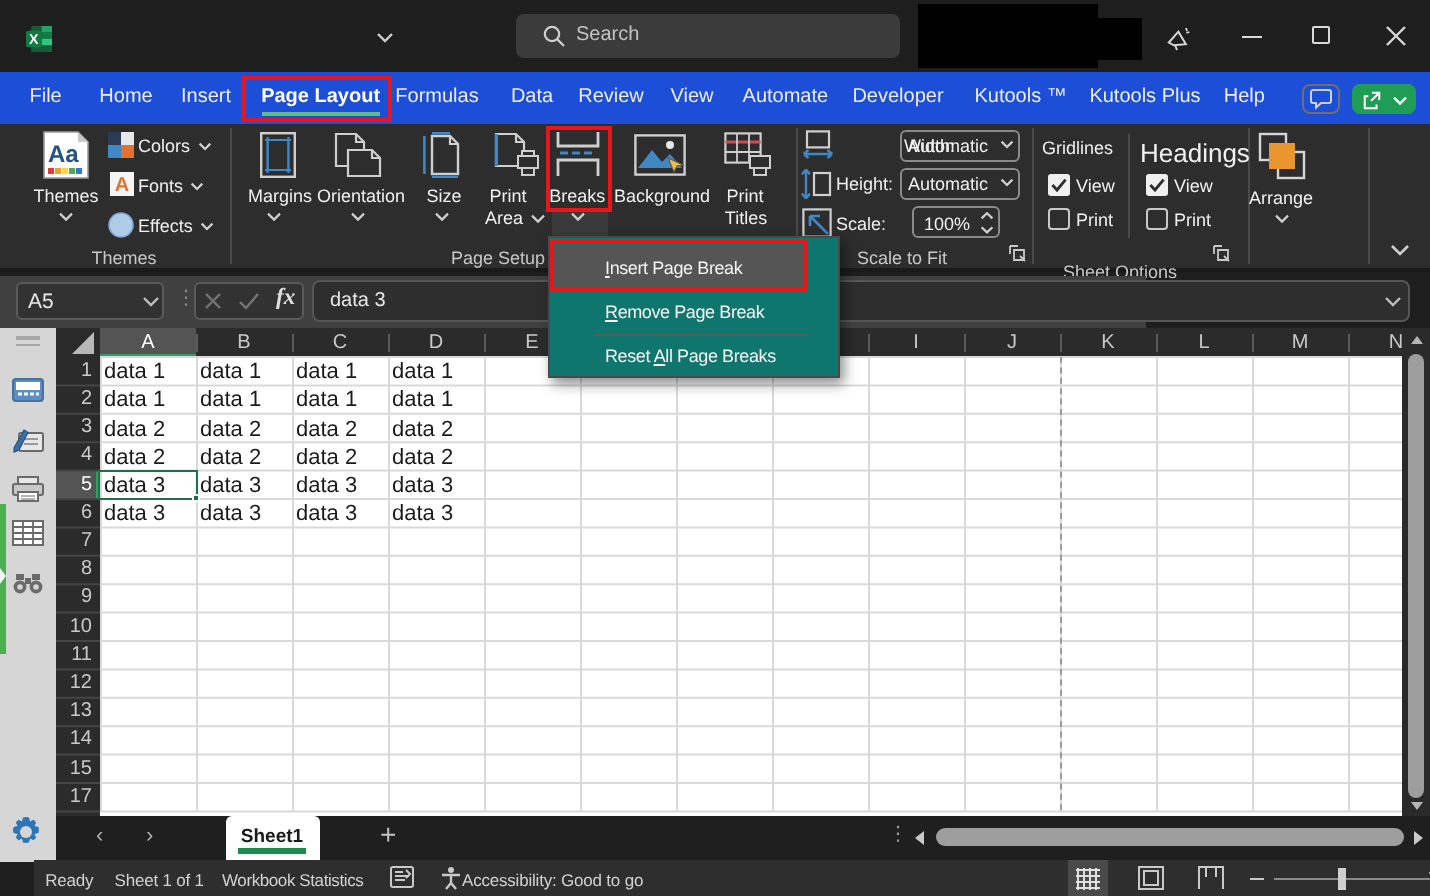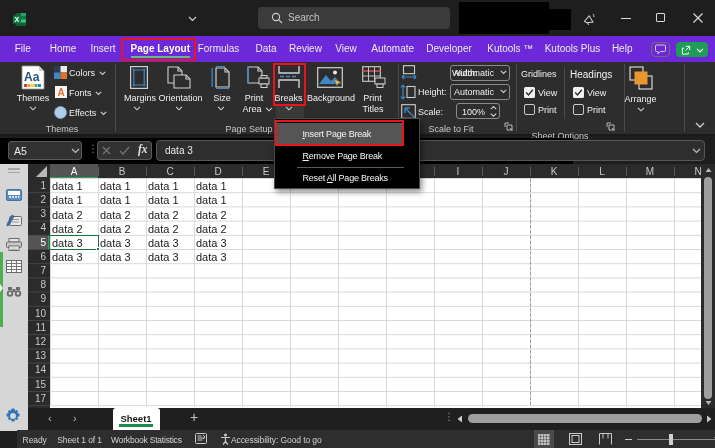--- a/index.html
+++ b/index.html
@@ -43,21 +43,21 @@
     <path d="M11 2 l0.5 1.5 M12.7 4 l-1.5 0.4" stroke="#d6d6d6" stroke-width="0.9"></path>
   </svg>
 
   <div class="ab" style="left:621px;top:18px;width:10px;height:1.4px;background:#d9d9d9;"></div>
   <div class="ab" style="left:656px;top:13px;width:9px;height:9px;border:1.3px solid #d9d9d9;border-radius:1px;"></div>
   <svg class="ab" style="left:693px;top:13px;" width="10" height="10" viewBox="0 0 10 10">
         <path d="M0.5 0.5 L9.5 9.5 M9.5 0.5 L0.5 9.5" stroke="#d9d9d9" stroke-width="1.2"></path>
       </svg>
 </div>
 
-<div class="ab" id="menubar" style="left:0;top:36px;width:715px;height:26px;background:#6d28d9;">
+<div class="ab" id="menubar" style="left:0;top:36px;width:715px;height:26px;background:#1d4ed8;">
   <div class="tx" style="left:22.8px;top:7px;font-size:10px;color:#ececec;transform:translateX(-50%);">File</div>
   <div class="tx" style="left:63px;top:7px;font-size:10px;color:#ececec;transform:translateX(-50%);">Home</div>
   <div class="tx" style="left:103px;top:7px;font-size:10px;color:#ececec;transform:translateX(-50%);">Insert</div>
   <div class="tx" style="left:160.3px;top:7px;font-size:10px;font-weight:bold;color:#ffffff;transform:translateX(-50%);">Page Layout</div>
   <div class="ab" style="left:131px;top:20.3px;width:59px;height:2.2px;background:#5ebd8a;"></div>
   <div class="tx" style="left:218.5px;top:7px;font-size:10px;color:#ececec;transform:translateX(-50%);">Formulas</div>
   <div class="tx" style="left:266px;top:7px;font-size:10px;color:#ececec;transform:translateX(-50%);">Data</div>
   <div class="tx" style="left:305.5px;top:7px;font-size:10px;color:#ececec;transform:translateX(-50%);">Review</div>
   <div class="tx" style="left:346px;top:7px;font-size:10px;color:#ececec;transform:translateX(-50%);">View</div>
   <div class="tx" style="left:392.7px;top:7px;font-size:10px;color:#ececec;transform:translateX(-50%);">Automate</div>
@@ -242,21 +242,21 @@
   <svg class="ab" style="left:490px;top:50.5px;" width="7" height="4" viewBox="0 0 7 4">
         <path d="M0.8 0.6 L3.5 3.2 L6.2 0.6" stroke="#d0d0d0" stroke-width="1.1" fill="none"></path>
       </svg>
   <div class="tx" style="left:451px;top:61.5px;font-size:9px;color:#c8c8c8;transform:translateX(-50%);">Scale to Fit</div>
   <svg class="ab" style="left:504px;top:60px;" width="9" height="9" viewBox="0 0 9 9">
         <path d="M1 1 h4 M1 1 v4 M3 3 h5 v5 h-5 Z M6 6 l2.5 2.5" stroke="#c8c8c8" stroke-width="0.9" fill="none"></path>
       </svg>
 
   <div class="ab" style="left:564px;top:5px;width:1px;height:52px;background:#4a4a4a;"></div>
   <div class="tx" style="left:521px;top:7px;font-size:9px;color:#f0f0f0;">Gridlines</div>
-  <div class="tx" style="left:570px;top:7px;font-size:10px;color:#f0f0f0;">Headings</div>
+  <div class="tx" style="left:570px;top:7px;font-size:13px;color:#f0f0f0;">Headings</div>
   <svg class="ab" style="left:524px;top:25px;" width="11" height="11" viewBox="0 0 11 11">
         <rect x="0" y="0" width="11" height="11" rx="1.5" fill="#f0f0f0"></rect>
         <path d="M2.2 5.5 L4.5 8 L8.8 2.8" stroke="#2d2d2d" stroke-width="1.4" fill="none"></path>
       </svg>
   <div class="tx" style="left:538px;top:26px;font-size:9px;color:#f0f0f0;">View</div>
   <svg class="ab" style="left:524px;top:42px;" width="11" height="11" viewBox="0 0 11 11">
         <rect x="0.5" y="0.5" width="10" height="10" rx="1.5" fill="none" stroke="#c9c9c9"></rect>
       </svg>
   <div class="tx" style="left:538px;top:43px;font-size:9px;color:#f0f0f0;">Print</div>
   <svg class="ab" style="left:573px;top:25px;" width="11" height="11" viewBox="0 0 11 11">
@@ -281,21 +281,21 @@
   <div class="tx" style="left:640.5px;top:32px;font-size:9px;color:#f0f0f0;transform:translateX(-50%);">Arrange</div>
   <svg class="ab" style="left:637px;top:45px;" width="8" height="5" viewBox="0 0 8 5">
         <path d="M1 0.8 L4 3.8 L7 0.8" stroke="#d0d0d0" stroke-width="1.1" fill="none"></path>
       </svg>
 
   <svg class="ab" style="left:695px;top:60px;" width="10" height="6" viewBox="0 0 10 6">
         <path d="M1 1 L5 5 L9 1" stroke="#d0d0d0" stroke-width="1.3" fill="none"></path>
       </svg>
 </div>
 
-<div class="ab" id="fbar" style="left:0;top:138px;width:573px;height:26px;background:#000000;">
+<div class="ab" id="fbar" style="left:0;top:138px;width:573px;height:26px;background:#404040;">
   <div class="ab" style="left:8px;top:3px;width:74px;height:19px;background:#323232;border:1px solid #5a5a5a;border-radius:3px;"></div>
   <div class="tx" style="left:14px;top:7px;font-size:10.5px;color:#e8e8e8;">A5</div>
   <svg class="ab" style="left:71px;top:10px;" width="9" height="6" viewBox="0 0 9 6">
         <path d="M1 1 L4.5 4.5 L8 1" stroke="#c0c0c0" stroke-width="1.2" fill="none"></path>
       </svg>
   <div class="tx" style="left:88px;top:5px;font-size:10px;color:#8a8a8a;letter-spacing:0;">⋮</div>
   <div class="ab" style="left:97px;top:3px;width:55px;height:19px;background:#323232;border:1px solid #5a5a5a;border-radius:3px;"></div>
   <svg class="ab" style="left:102px;top:8px;" width="9" height="9" viewBox="0 0 9 9">
         <path d="M1 1 L8 8 M8 1 L1 8" stroke="#757575" stroke-width="1.2"></path>
       </svg>
@@ -488,21 +488,21 @@
 <div class="ab" id="vscroll" style="left:701px;top:164px;width:14px;height:244px;background:#2a2a2a;">
   <svg class="ab" style="left:3.5px;top:3px;" width="7" height="6" viewBox="0 0 7 6">
         <path d="M0.5 5 L3.5 1 L6.5 5 Z" fill="#b5b5b5"></path>
       </svg>
   <div class="ab" style="left:3px;top:13px;width:8px;height:222px;background:#9e9e9e;border-radius:4px;"></div>
   <svg class="ab" style="left:3.5px;top:236px;" width="7" height="6" viewBox="0 0 7 6">
         <path d="M0.5 1 L3.5 5 L6.5 1 Z" fill="#b5b5b5"></path>
       </svg>
 </div>
 
-<div class="ab" id="menu" style="left:274px;top:118px;width:146px;height:70.5px;background:#000000;box-shadow:2px 3px 6px rgba(0,0,0,0.45);border:1px solid #4a4a4a;">
+<div class="ab" id="menu" style="left:274px;top:118px;width:146px;height:70.5px;background:#0f766e;box-shadow:2px 3px 6px rgba(0,0,0,0.45);border:1px solid #4a4a4a;">
   <div class="ab" style="left:2px;top:4px;width:126px;height:21px;background:#555555;"></div>
   <div class="tx" style="left:27.5px;top:10px;font-size:9px;letter-spacing:-0.2px;color:#f5f5f5;"><span style="text-decoration:underline">I</span>nsert Page Break</div>
   <div class="tx" style="left:27.5px;top:31.5px;font-size:9px;letter-spacing:-0.2px;color:#f5f5f5;"><span style="text-decoration:underline">R</span>emove Page Break</div>
   <div class="ab" style="left:22px;top:48.3px;width:107px;height:1px;background:#5a5a5a;"></div>
   <div class="tx" style="left:27.5px;top:53.5px;font-size:9px;letter-spacing:-0.2px;color:#f5f5f5;">Reset <span style="text-decoration:underline">A</span>ll Page Breaks</div>
 </div>
 
 <div class="ab" style="left:121px;top:37.5px;width:74.5px;height:23.4px;border:2.6px solid #e8151d;z-index:60;"></div>
 <div class="ab" style="left:272.5px;top:63px;width:33px;height:43px;border:2.6px solid #e8151d;z-index:60;"></div>
 <div class="ab" style="left:274.5px;top:119.5px;width:129px;height:26px;border:2.8px solid #e8151d;z-index:60;"></div>

